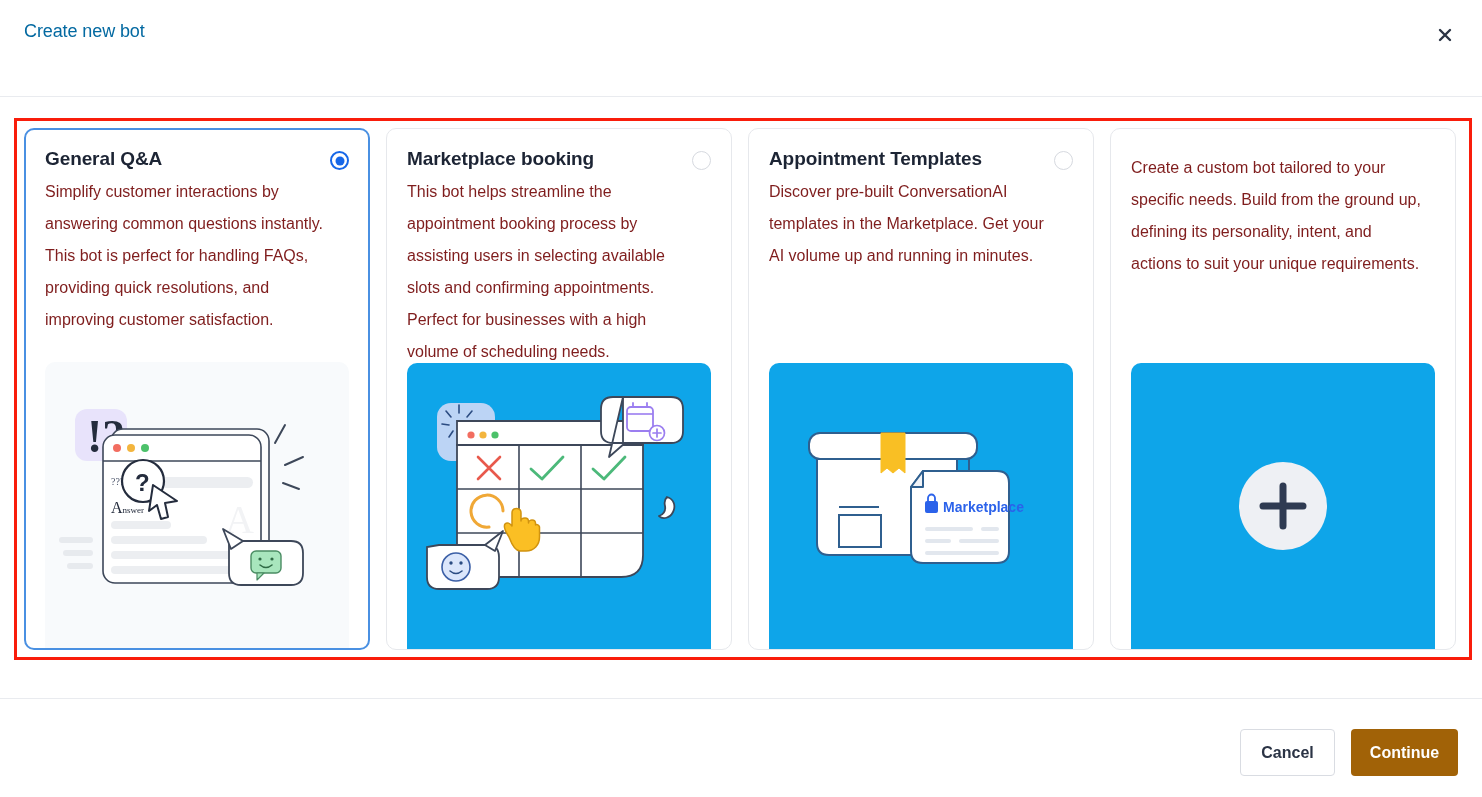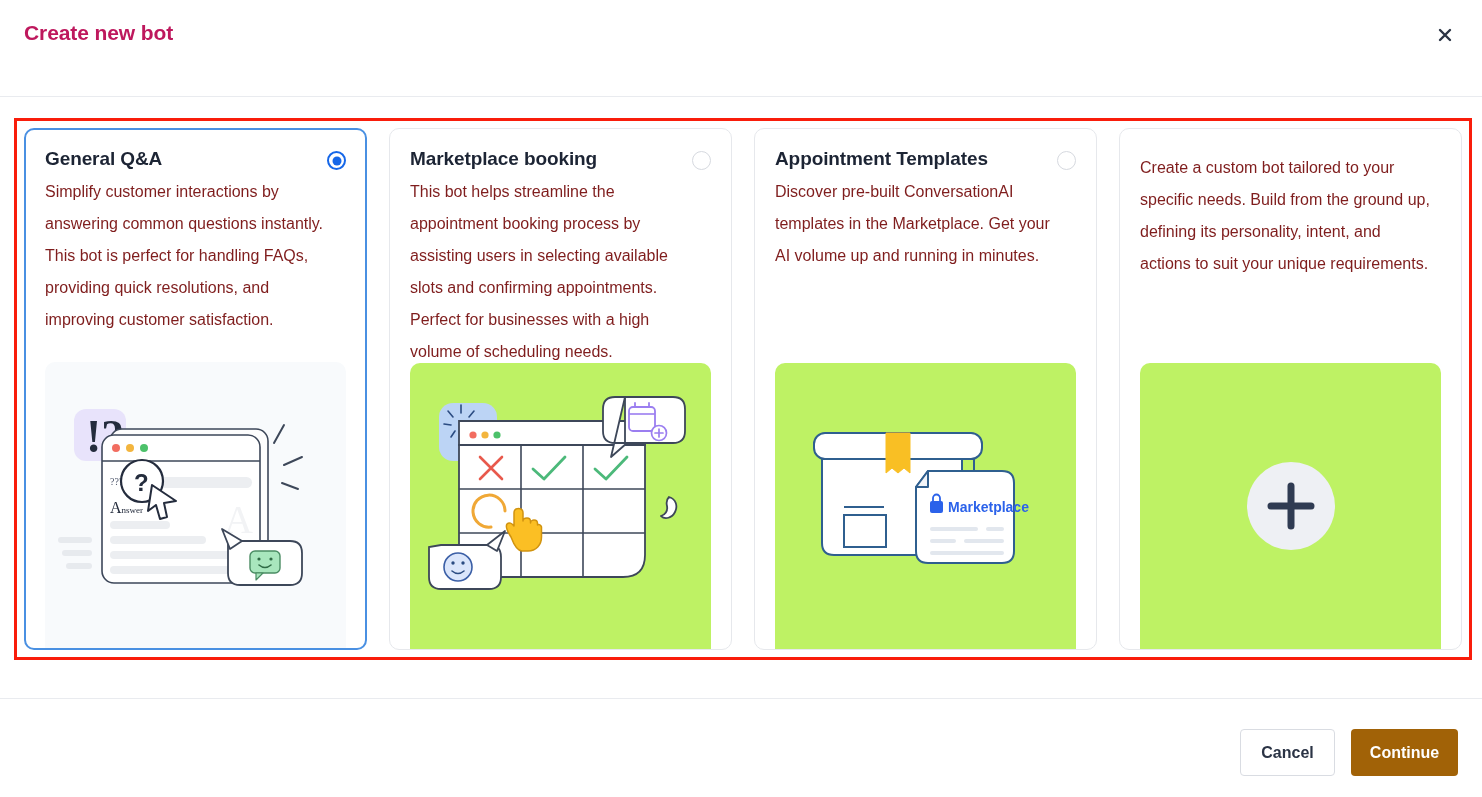--- a/index.html
+++ b/index.html
@@ -11,42 +11,42 @@
   }
   .dialog { position: relative; width: 1482px; height: 797px; background:#fff; }
 
   
   .header {
     position: absolute; left:0; top:0; width:1482px; height:97px;
     border-bottom: 1px solid #e9ebef;
   }
   .dialog-title {
     position:absolute; left:24px; top:21px;
-    font-size: 21px; font-weight: 700; color:#be185d; letter-spacing:-0.1px;
+    font-size: 18px; font-weight: 400; color:#0369a1; letter-spacing:-0.1px;
   }
   .close-btn {
     position:absolute; right:24px; top:22px;
     width:26px; height:26px; display:flex; align-items:center; justify-content:center;
     cursor:pointer; background:transparent; border:none;
   }
   .close-btn svg { display:block; }
 
   
   .annotation-box {
     position:absolute; left:14px; top:118px;
     width:1458px; height:542px;
     border:3px solid #f91d0b;
     pointer-events:none; z-index:5;
   }
 
   
   .cards {
     position:absolute; left:24px; top:128px;
     width:1438px; height:522px;
-    display:flex; gap:22px;
+    display:flex; gap:16px;
   }
   .card {
     position:relative;
     width:346px; height:522px;
     background:#ffffff;
     border:1px solid #e6e8ec;
     border-radius:10px;
     padding:18px 20px 0 20px;
     cursor:pointer;
     overflow:hidden;
@@ -74,21 +74,21 @@
   .card-desc {
     margin-top:5px;
     font-size:16px; line-height:32px; color:#7f1d1d;
     max-width:290px;
   }
 
   
   .illus {
     position:absolute; left:20px; right:20px; bottom:0;
     height:286px;
-    background:#bef264;
+    background:#0ea5e9;
     border-radius:10px 10px 0 0;
     display:flex; align-items:center; justify-content:center;
   }
   .card.selected .illus { left:19px; right:19px; background:#f8fafc; }
   .illus svg { display:block; }
 
   
   .footer {
     position:absolute; left:0; top:698px; width:1482px; height:99px;
     border-top:1px solid #e9ebef;

